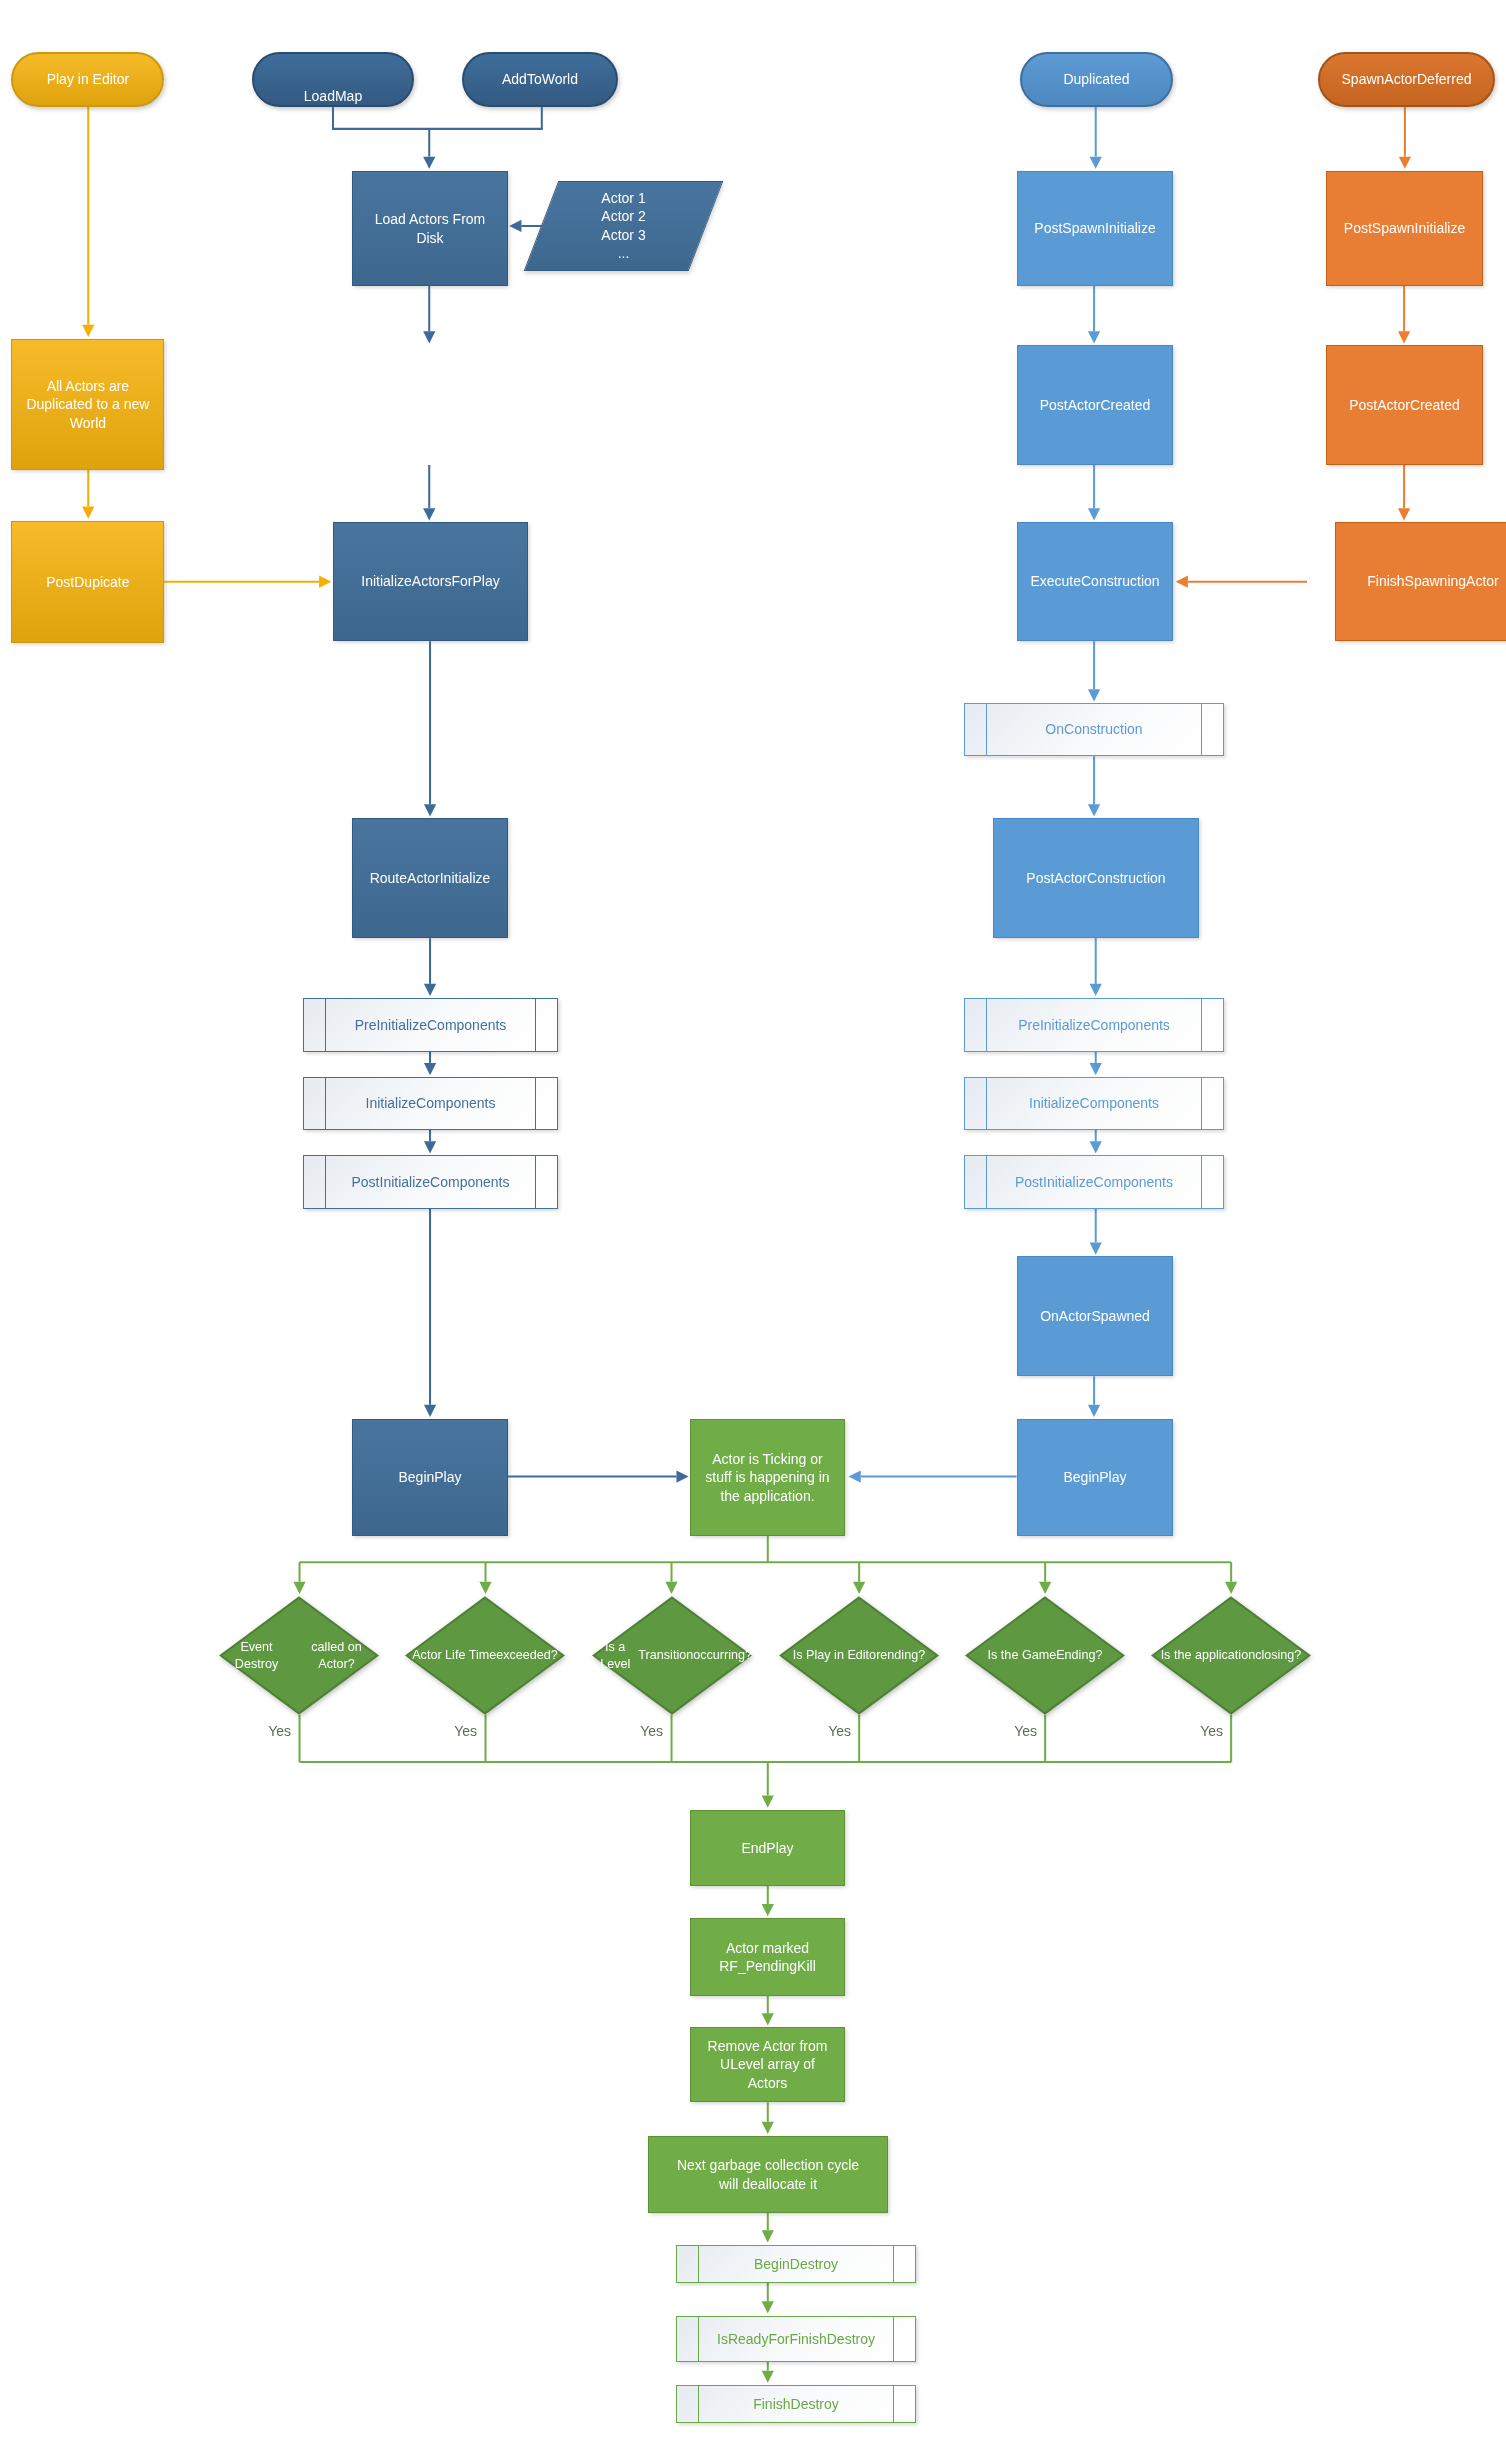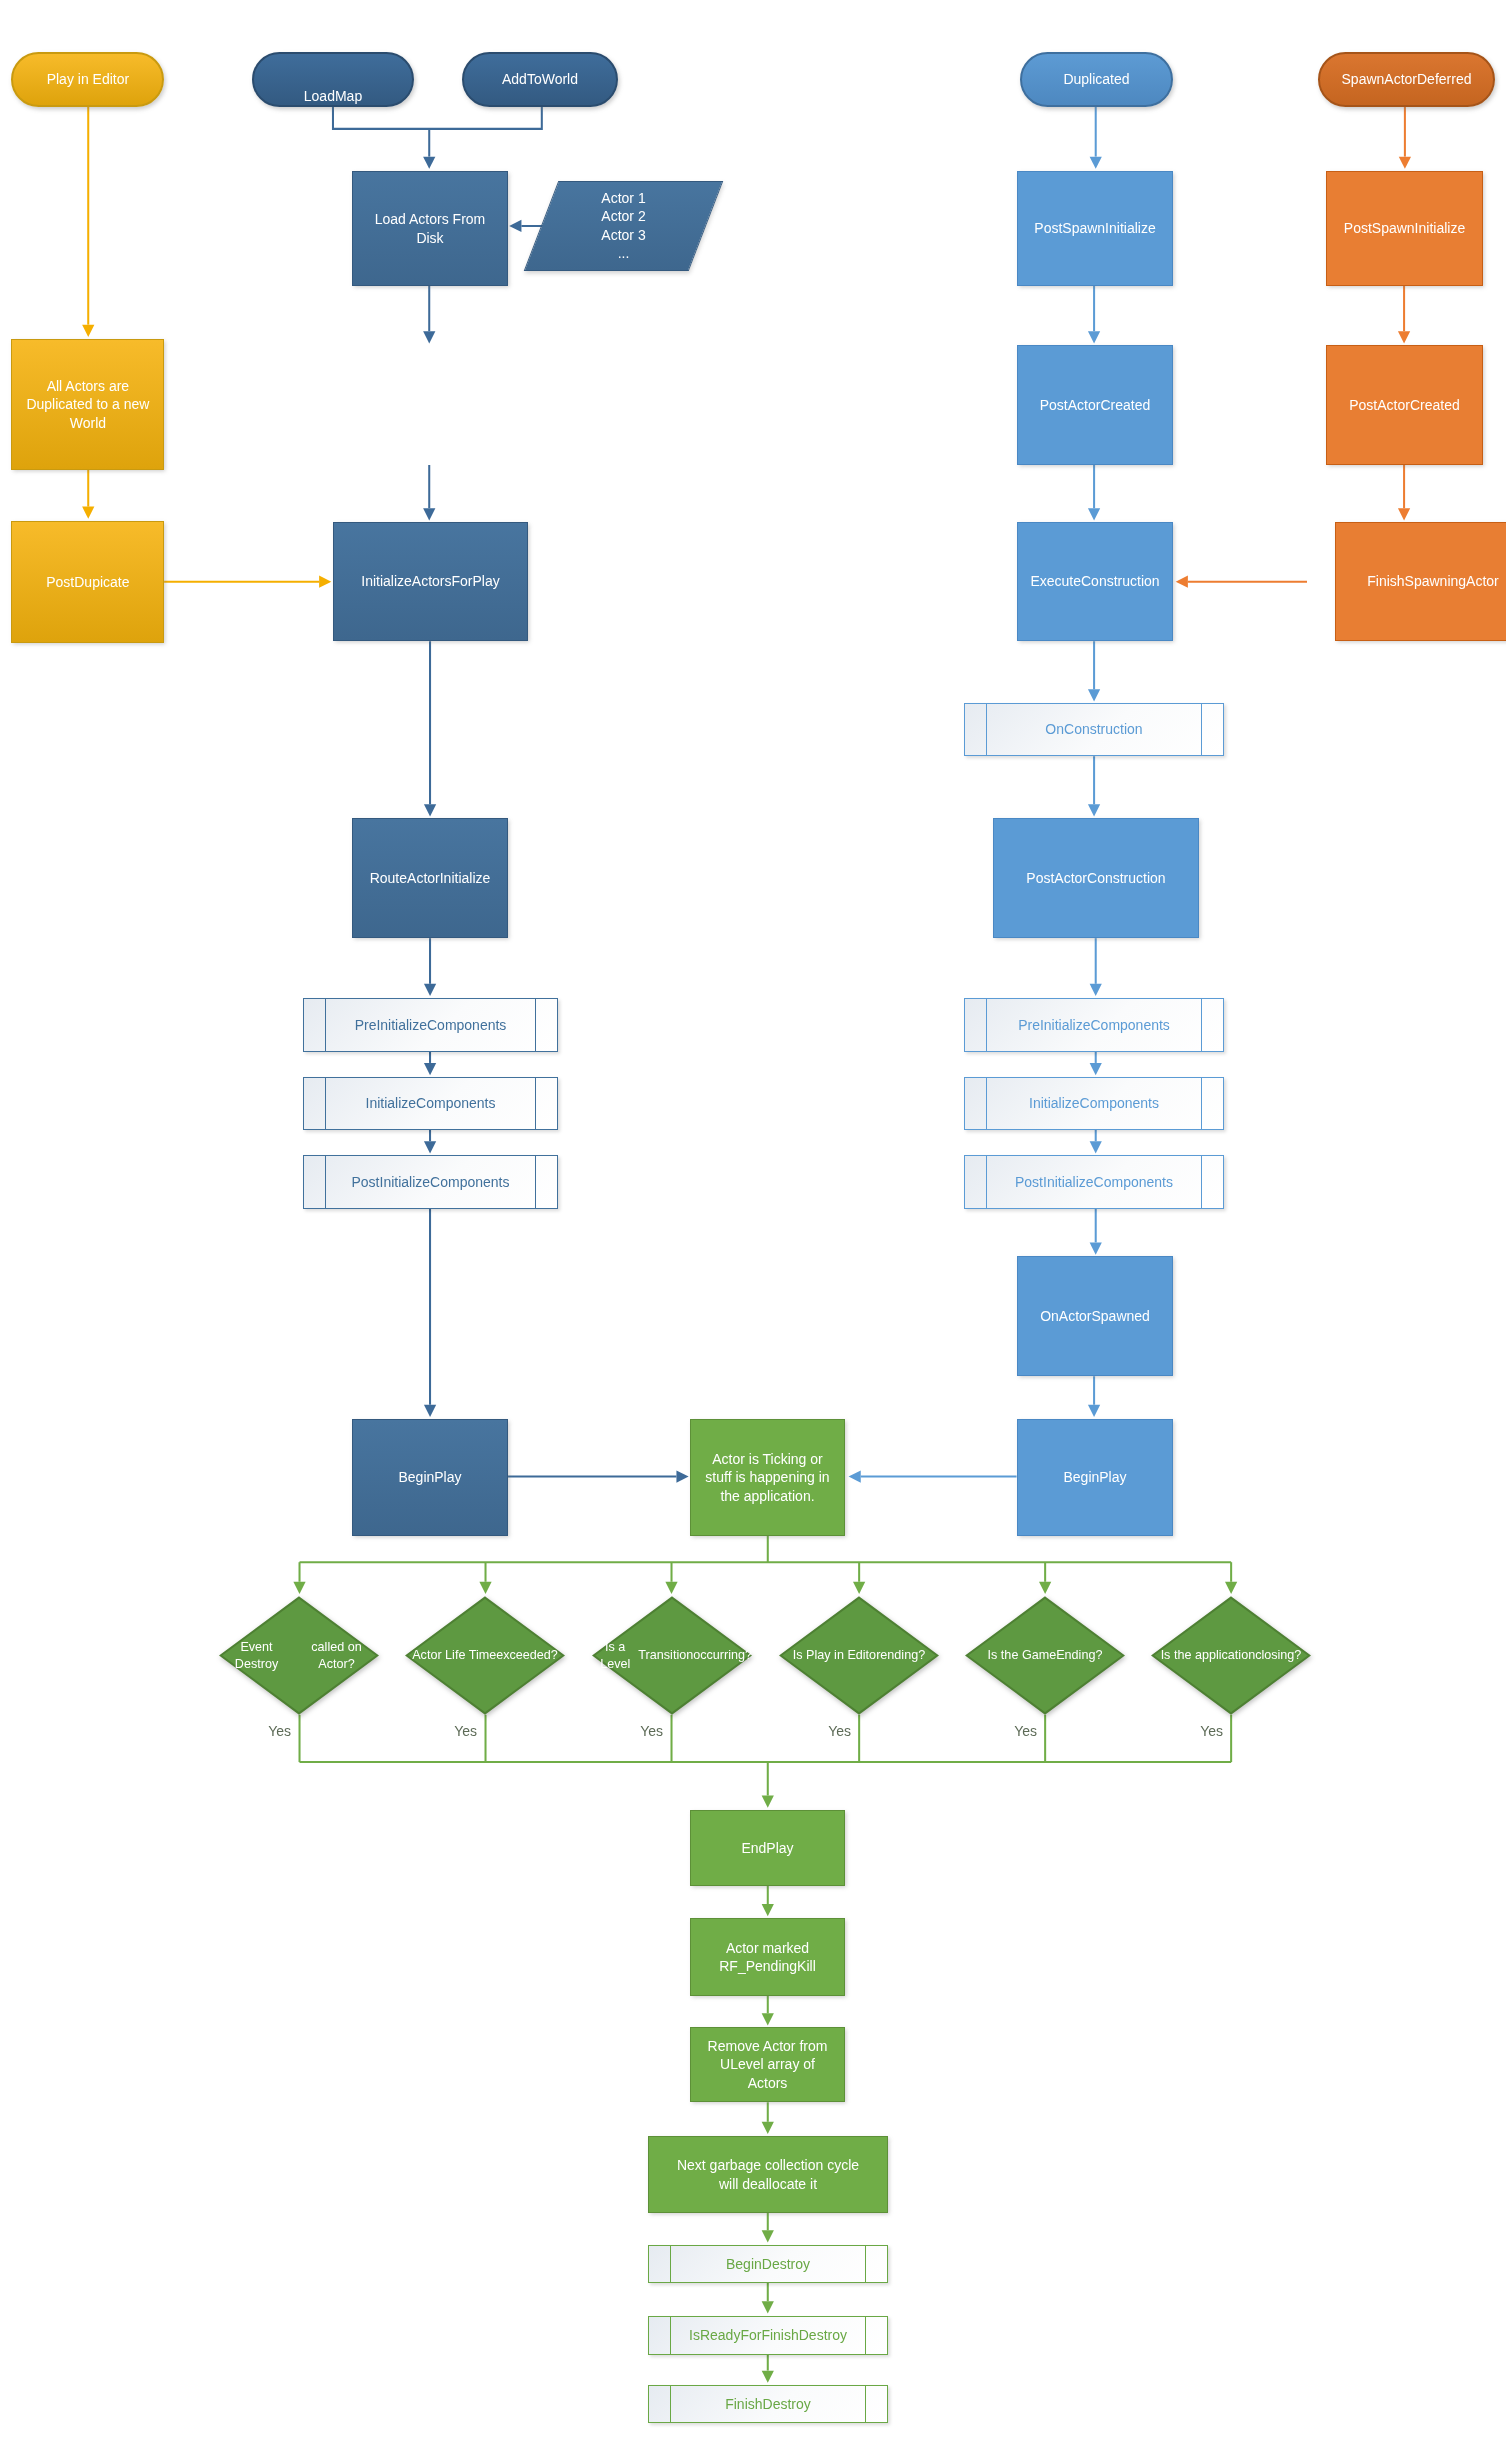--- a/index.html
+++ b/index.html
@@ -28,21 +28,21 @@
   .p-gold{background:linear-gradient(180deg,#f7bb2a,#dea30c);border-color:#c99a10;}
   .p-navy{background:linear-gradient(180deg,#48759f,#3e678e);border-color:#34597e;}
   .p-navy-pill{background:linear-gradient(180deg,#3f6d9b,#335a81);border-color:#2b4c6e;}
   .p-blue{background:#5b9bd5;border-color:#4a88c4;}
   .p-blue-pill{background:linear-gradient(180deg,#5d9bd4,#4d88c0);border-color:#3e6f9e;}
   .p-orange{background:#e87e33;border-color:#c75f15;}
   .p-orange-pill{background:linear-gradient(180deg,#da7630,#c56520);border-color:#a55419;}
   .p-green{background:#70ad47;border-color:#5d9038;}
   .p-sub-navy{color:#41719c;border-color:#41719c;}
   .p-sub-blue{color:#5b9bd5;border-color:#5b9bd5;}
-  .p-sub-green{color:#69a845;border-color:#6aa845;}
+  .p-sub-green{color:#69a845;border-color:#6aa845;margin-left:28px;}
   .p-green-diamond svg polygon{fill:#5e9941;stroke:#4e8033;stroke-width:2.5;}
 </style>
 </head>
 <body>
 
 <div id="canvas">
   <svg id="edges" xmlns="http://www.w3.org/2000/svg" viewBox="0 0 1847 3018" width="1507" height="2462">
       <polygon points="108,413 100.5,398 115.5,398" fill="#f5af00"></polygon>
       <polyline points="108,131 108,398" fill="none" stroke="#f5af00" stroke-width="2.5"></polyline>
       <polygon points="108,636 100.5,621 115.5,621" fill="#f5af00"></polygon>
@@ -373,21 +373,21 @@
         <div class="label">
           <div><span>Next garbage collection cycle</span></div>
           <div><span>will deallocate it</span></div>
         </div>
       </div>
       <div class="node subroutine p-sub-green" style="left: 648px; top: 2245px; width: 240px; height: 38px;">
         <div class="label">
           <div><span>BeginDestroy</span></div>
         </div>
       </div>
-      <div class="node subroutine p-sub-green" style="left: 648px; top: 2316px; width: 240px; height: 39px;">
+      <div class="node subroutine p-sub-green" style="left: 648px; top: 2316px; width: 240px; height: 46px;">
         <div class="label">
           <div><span>IsReadyForFinishDestroy</span></div>
         </div>
       </div>
       <div class="node subroutine p-sub-green" style="left: 648px; top: 2385px; width: 240px; height: 38px;">
         <div class="label">
           <div><span>FinishDestroy</span></div>
         </div>
       </div>
     </div>

